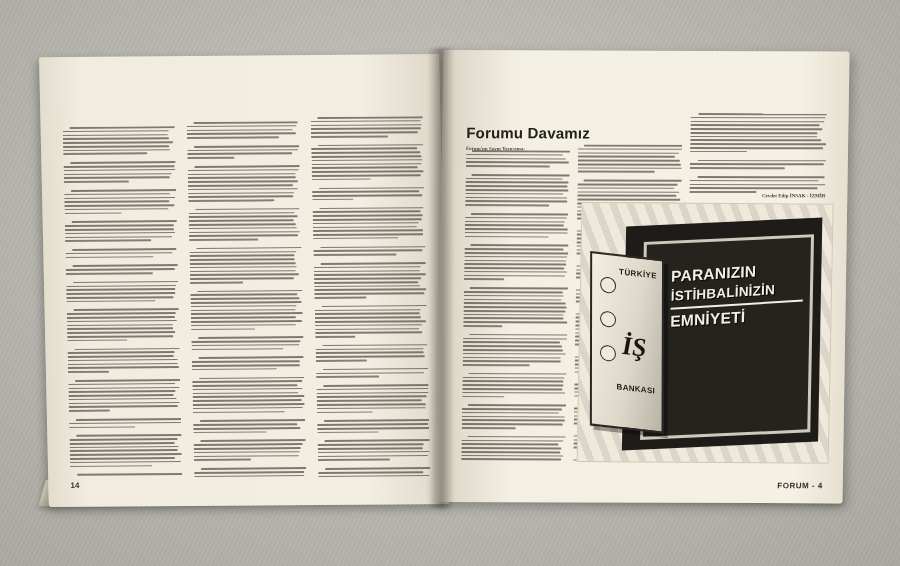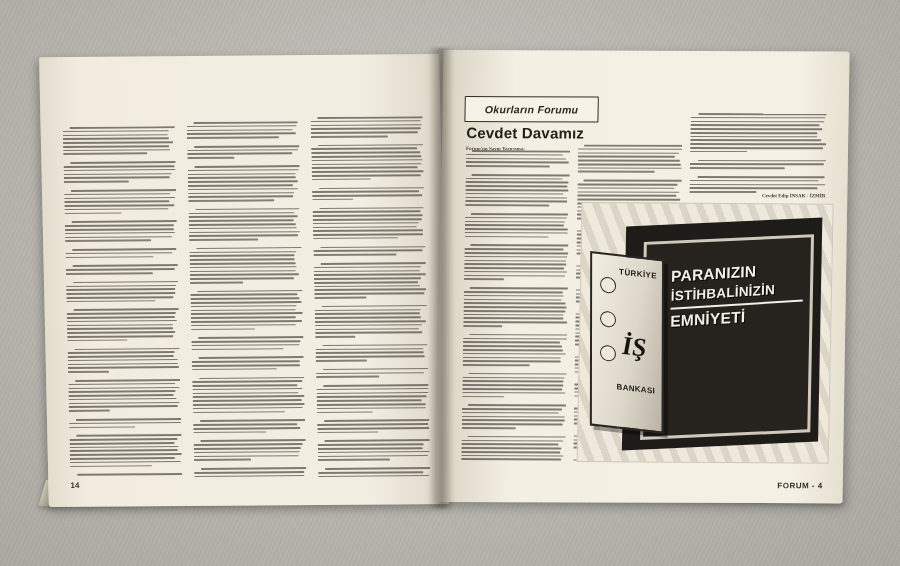--- a/index.html
+++ b/index.html
@@ -609,25 +609,22 @@
           <div class="fake-line" style="width: 93.9955%;"></div>
           <div class="fake-line" style="width: 99.4158%;"></div>
           <div class="para-gap"></div>
         </div>
 
       <div class="folio" id="folio-left">14</div>
     </div>
 
     <div class="page" id="page-right">
 
-      <div id="forum-box">
-        <span>Okurların Forumu</span>
-      </div>
-
-      <div id="article-title">Cevdet Davamız</div>
+
+      <div id="article-title">Forumu Davamız</div>
 
       <div id="byline">Forum'un Sayın Yazıcısına:</div>
 
       <div id="signature">Cevdet Edip İNSAK - İZMİR</div>
 
       <div class="col" id="rp-col1">
           <div class="fake-line" style="width: 95.7935%; margin-left: 6%;"></div>
           <div class="fake-line" style="width: 93.2741%;"></div>
           <div class="fake-line" style="width: 95.722%;"></div>
           <div class="fake-line" style="width: 99.3563%;"></div>

